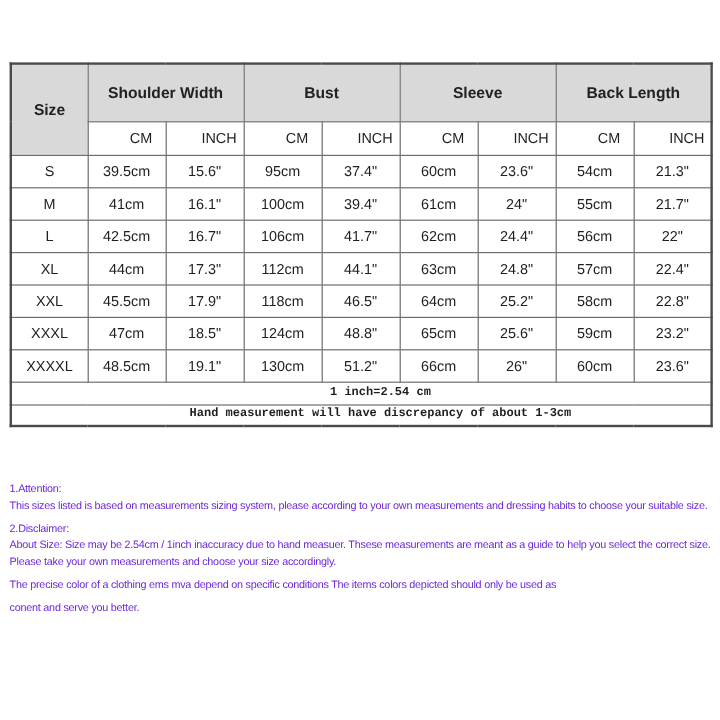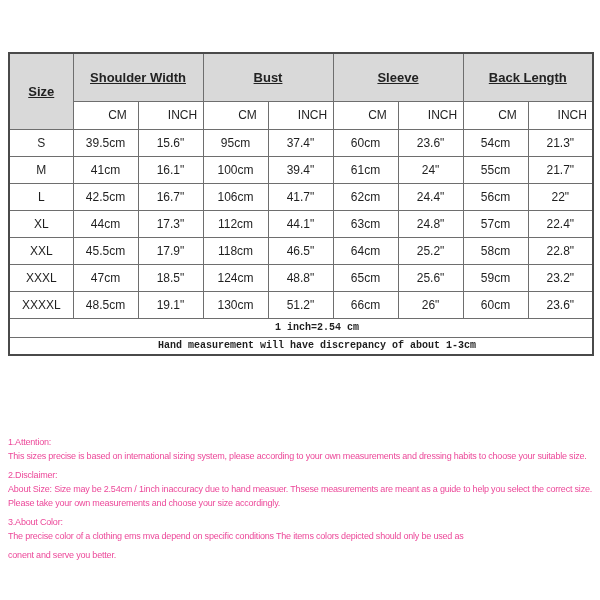--- a/index.html
+++ b/index.html
@@ -29,21 +29,20 @@
     vertical-align: middle;
     overflow: hidden;
     white-space: nowrap;
   }
   tr.groups-row th {
     height: 48px;
     background: #d9d9d9;
     font-size: 13px;
     font-weight: bold;
     color: #222;
-    text-decoration: underline;
   }
   tr.units-row th {
     height: 28px;
     background: #ffffff;
     font-size: 12px;
     font-weight: normal;
     padding-left: 24px;
   }
   tbody td {
     height: 27px;
@@ -55,23 +54,23 @@
     font-weight: bold;
     font-size: 10px;
     background: #ffffff;
     padding-left: 32px;
   }
   td.note-1 { height: 19px; }
   td.note-2 { height: 18px; }
   .notes-text {
     position: absolute;
     left: 8px;
-    top: 435px;
+    top: 400px;
     width: 590px;
-    color: #ec4899;
+    color: #6d28d9;
   }
   .section { margin-bottom: 5px; }
   .sec-heading, .sec-line {
     font-size: 9px;
     letter-spacing: -0.2px;
     line-height: 14px;
     white-space: nowrap;
   }
 </style>
 </head>
@@ -186,27 +185,26 @@
       <tr>
         <td class="note-cell note-2" colspan="9">Hand measurement will have discrepancy of about 1-3cm</td>
       </tr>
     </tbody>
   </table>
 </div>
 
 <div class="notes-text">
   <div class="section">
     <div class="sec-heading">1.Attention:</div>
-    <div class="sec-line">This sizes precise is based on international sizing system, please according to your own measurements and dressing habits to choose your suitable size.</div>
+    <div class="sec-line">This sizes listed is based on measurements sizing system, please according to your own measurements and dressing habits to choose your suitable size.</div>
   </div>
   <div class="section">
     <div class="sec-heading">2.Disclaimer:</div>
     <div class="sec-line">About Size: Size may be 2.54cm / 1inch inaccuracy due to hand measuer. Thsese measurements are meant as a guide to help you select the correct size.</div>
     <div class="sec-line">Please take your own measurements and choose your size accordingly.</div>
   </div>
   <div class="section">
-    <div class="sec-heading">3.About Color:</div>
     <div class="sec-line">The precise color of a clothing ems mva depend on specific conditions The items colors depicted should only be used as</div>
   </div>
   <div class="section">
     <div class="sec-line">conent and serve you better.</div>
   </div>
 </div>
 
 </body></html>

